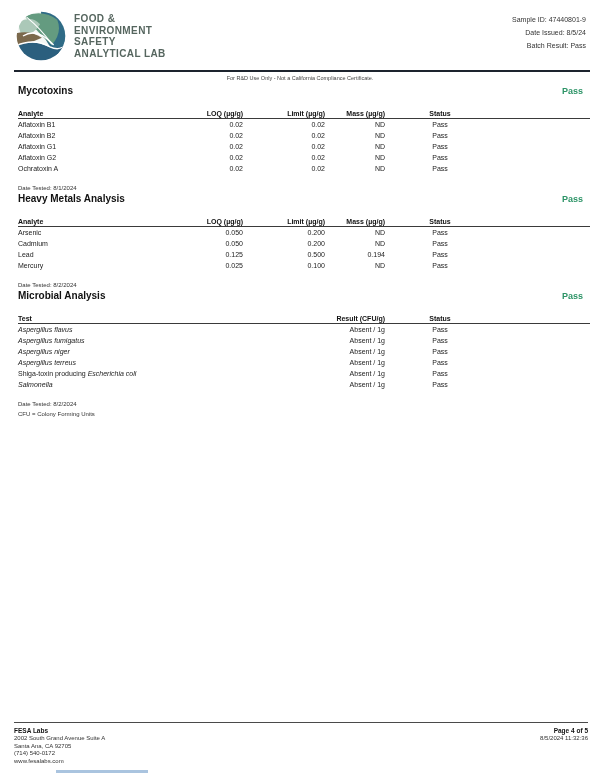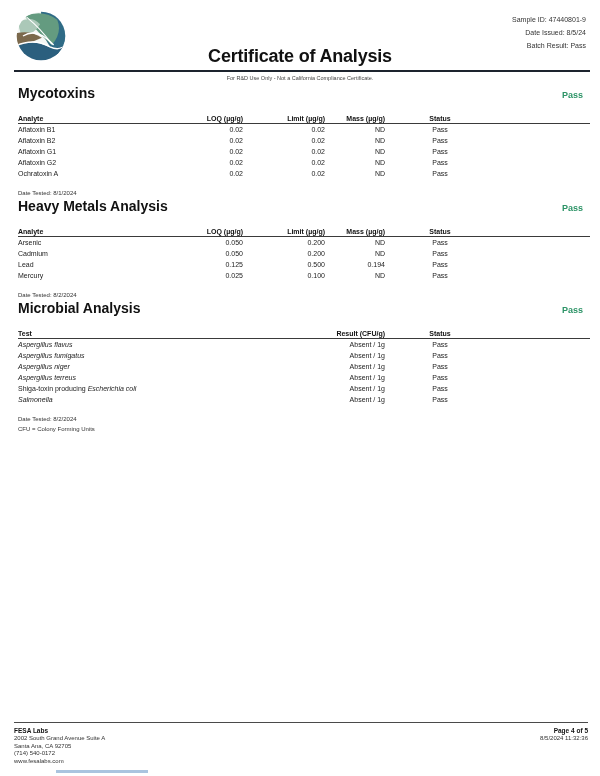--- a/index.html
+++ b/index.html
@@ -23,21 +23,21 @@
     font-size:7px;line-height:13px;color:#333;}
   .page-title{position:absolute;left:0;right:0;top:46px;text-align:center;
     font-size:18px;font-weight:bold;color:#111;letter-spacing:-0.2px;}
   .header-rule{position:absolute;left:14px;right:10px;top:70px;height:2px;background:var(--rule-dark);}
   .subtitle{position:absolute;left:0;right:0;top:75px;text-align:center;
     font-size:5.5px;color:#444;}
 
   
   main{padding:3px 10px 0 18px;}
   .section-title-row{display:flex;justify-content:space-between;align-items:baseline;}
-  .section-title{font-size:14px;font-weight:bold;color:#111;}
+  .section-title{font-size:10px;font-weight:bold;color:#111;}
   .section-status{font-size:9px;font-weight:bold;color:var(--pass-green);margin-right:7px;}
   .results-table{margin-top:13px;}
   .trow{display:flex;align-items:center;height:11px;font-size:7px;color:#222;}
   .trow.thead{font-weight:bold;height:10px;border-bottom:1px solid #3a3a3a;color:#111;}
   .tcell{white-space:nowrap;}
   .cols5 .c0{width:150px;text-align:left;}
   .cols5 .c1{width:75px;text-align:right;}
   .cols5 .c2{width:82px;text-align:right;}
   .cols5 .c3{width:60px;text-align:right;}
   .cols5 .c4{width:110px;text-align:center;}
@@ -79,29 +79,34 @@
           <path d="M30 2 Q55 3 58 28 Q57 44 46 52 L34 32 Q30 14 30 2 Z" fill="#2f6b86"></path>
           <path d="M12 8 Q32 0 48 12 Q54 26 42 40 Q28 28 12 8 Z" fill="#649b80"></path>
           <path d="M6 14 Q20 7 29 17 Q23 28 9 30 Q4 21 6 14 Z" fill="#abc8b8"></path>
           <path d="M2 27 Q18 23 31 32 Q16 39 2 40 Z" fill="#7b694c"></path>
           <path d="M2 42 Q20 33 36 41 Q48 46 58 39 L58 60 L2 60 Z" fill="#2b5f7e"></path>
           <path d="M10 30 Q26 20 44 40" stroke="#ffffff" stroke-width="1.6" fill="none"></path>
           <path d="M2 41 Q22 32 40 42 Q50 47 58 40" stroke="#ffffff" stroke-width="1.6" fill="none"></path>
           <path d="M14 9 Q30 22 42 39" stroke="#ffffff" stroke-width="1.3" fill="none"></path>
         </g>
       </svg>
+      <div class="logo-wordmark">
+        <div>FOOD &amp;</div>
+        <div>ENVIRONMENT</div>
+        <div>SAFETY</div>
+        <div>ANALYTICAL LAB</div>
+      </div>
     </div>
 
     <div class="meta-block">
       <div>Sample ID: 47440801-9</div>
       <div>Date Issued: 8/5/24</div>
       <div>Batch Result: Pass</div>
     </div>
 
-    <div class="page-title">Certificate of Analysis</div>
     <div class="header-rule"></div>
     <div class="subtitle">For R&amp;D Use Only - Not a California Compliance Certificate.</div>
   </header>
 
   <main>
 
     <section>
       <div class="section-title-row">
         <span class="section-title">Mycotoxins</span>
         <span class="section-status">Pass</span>

